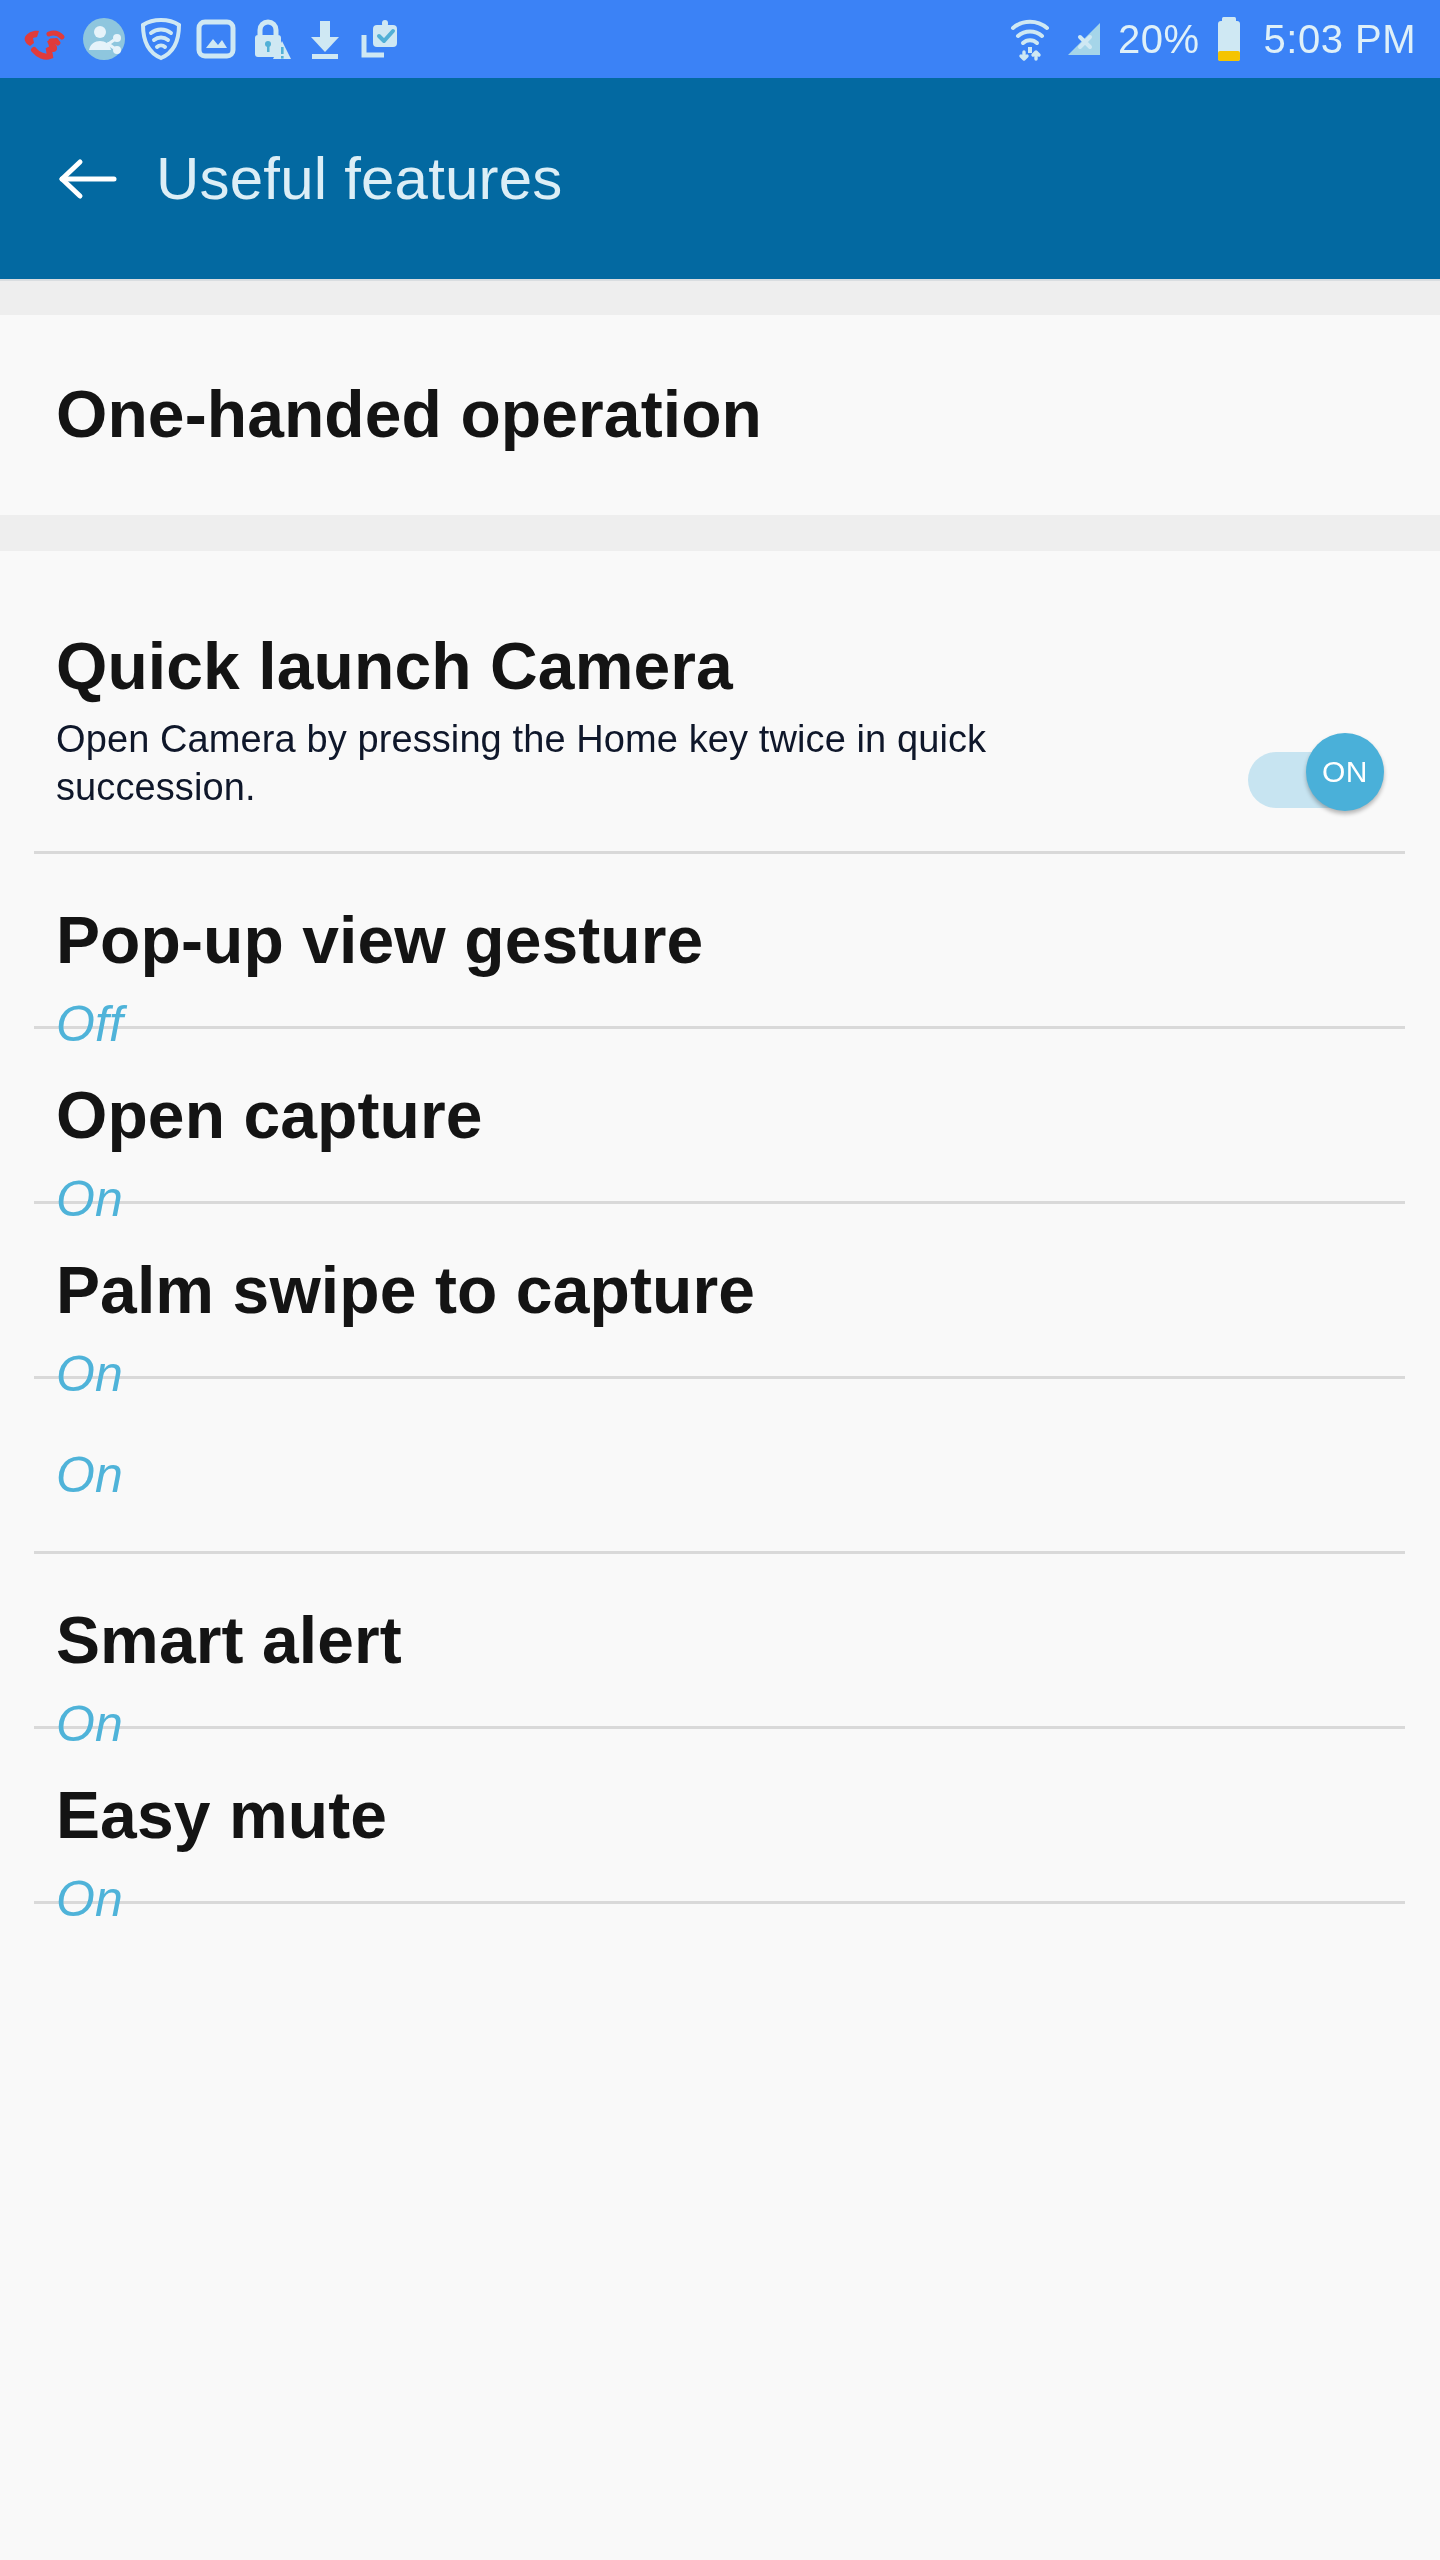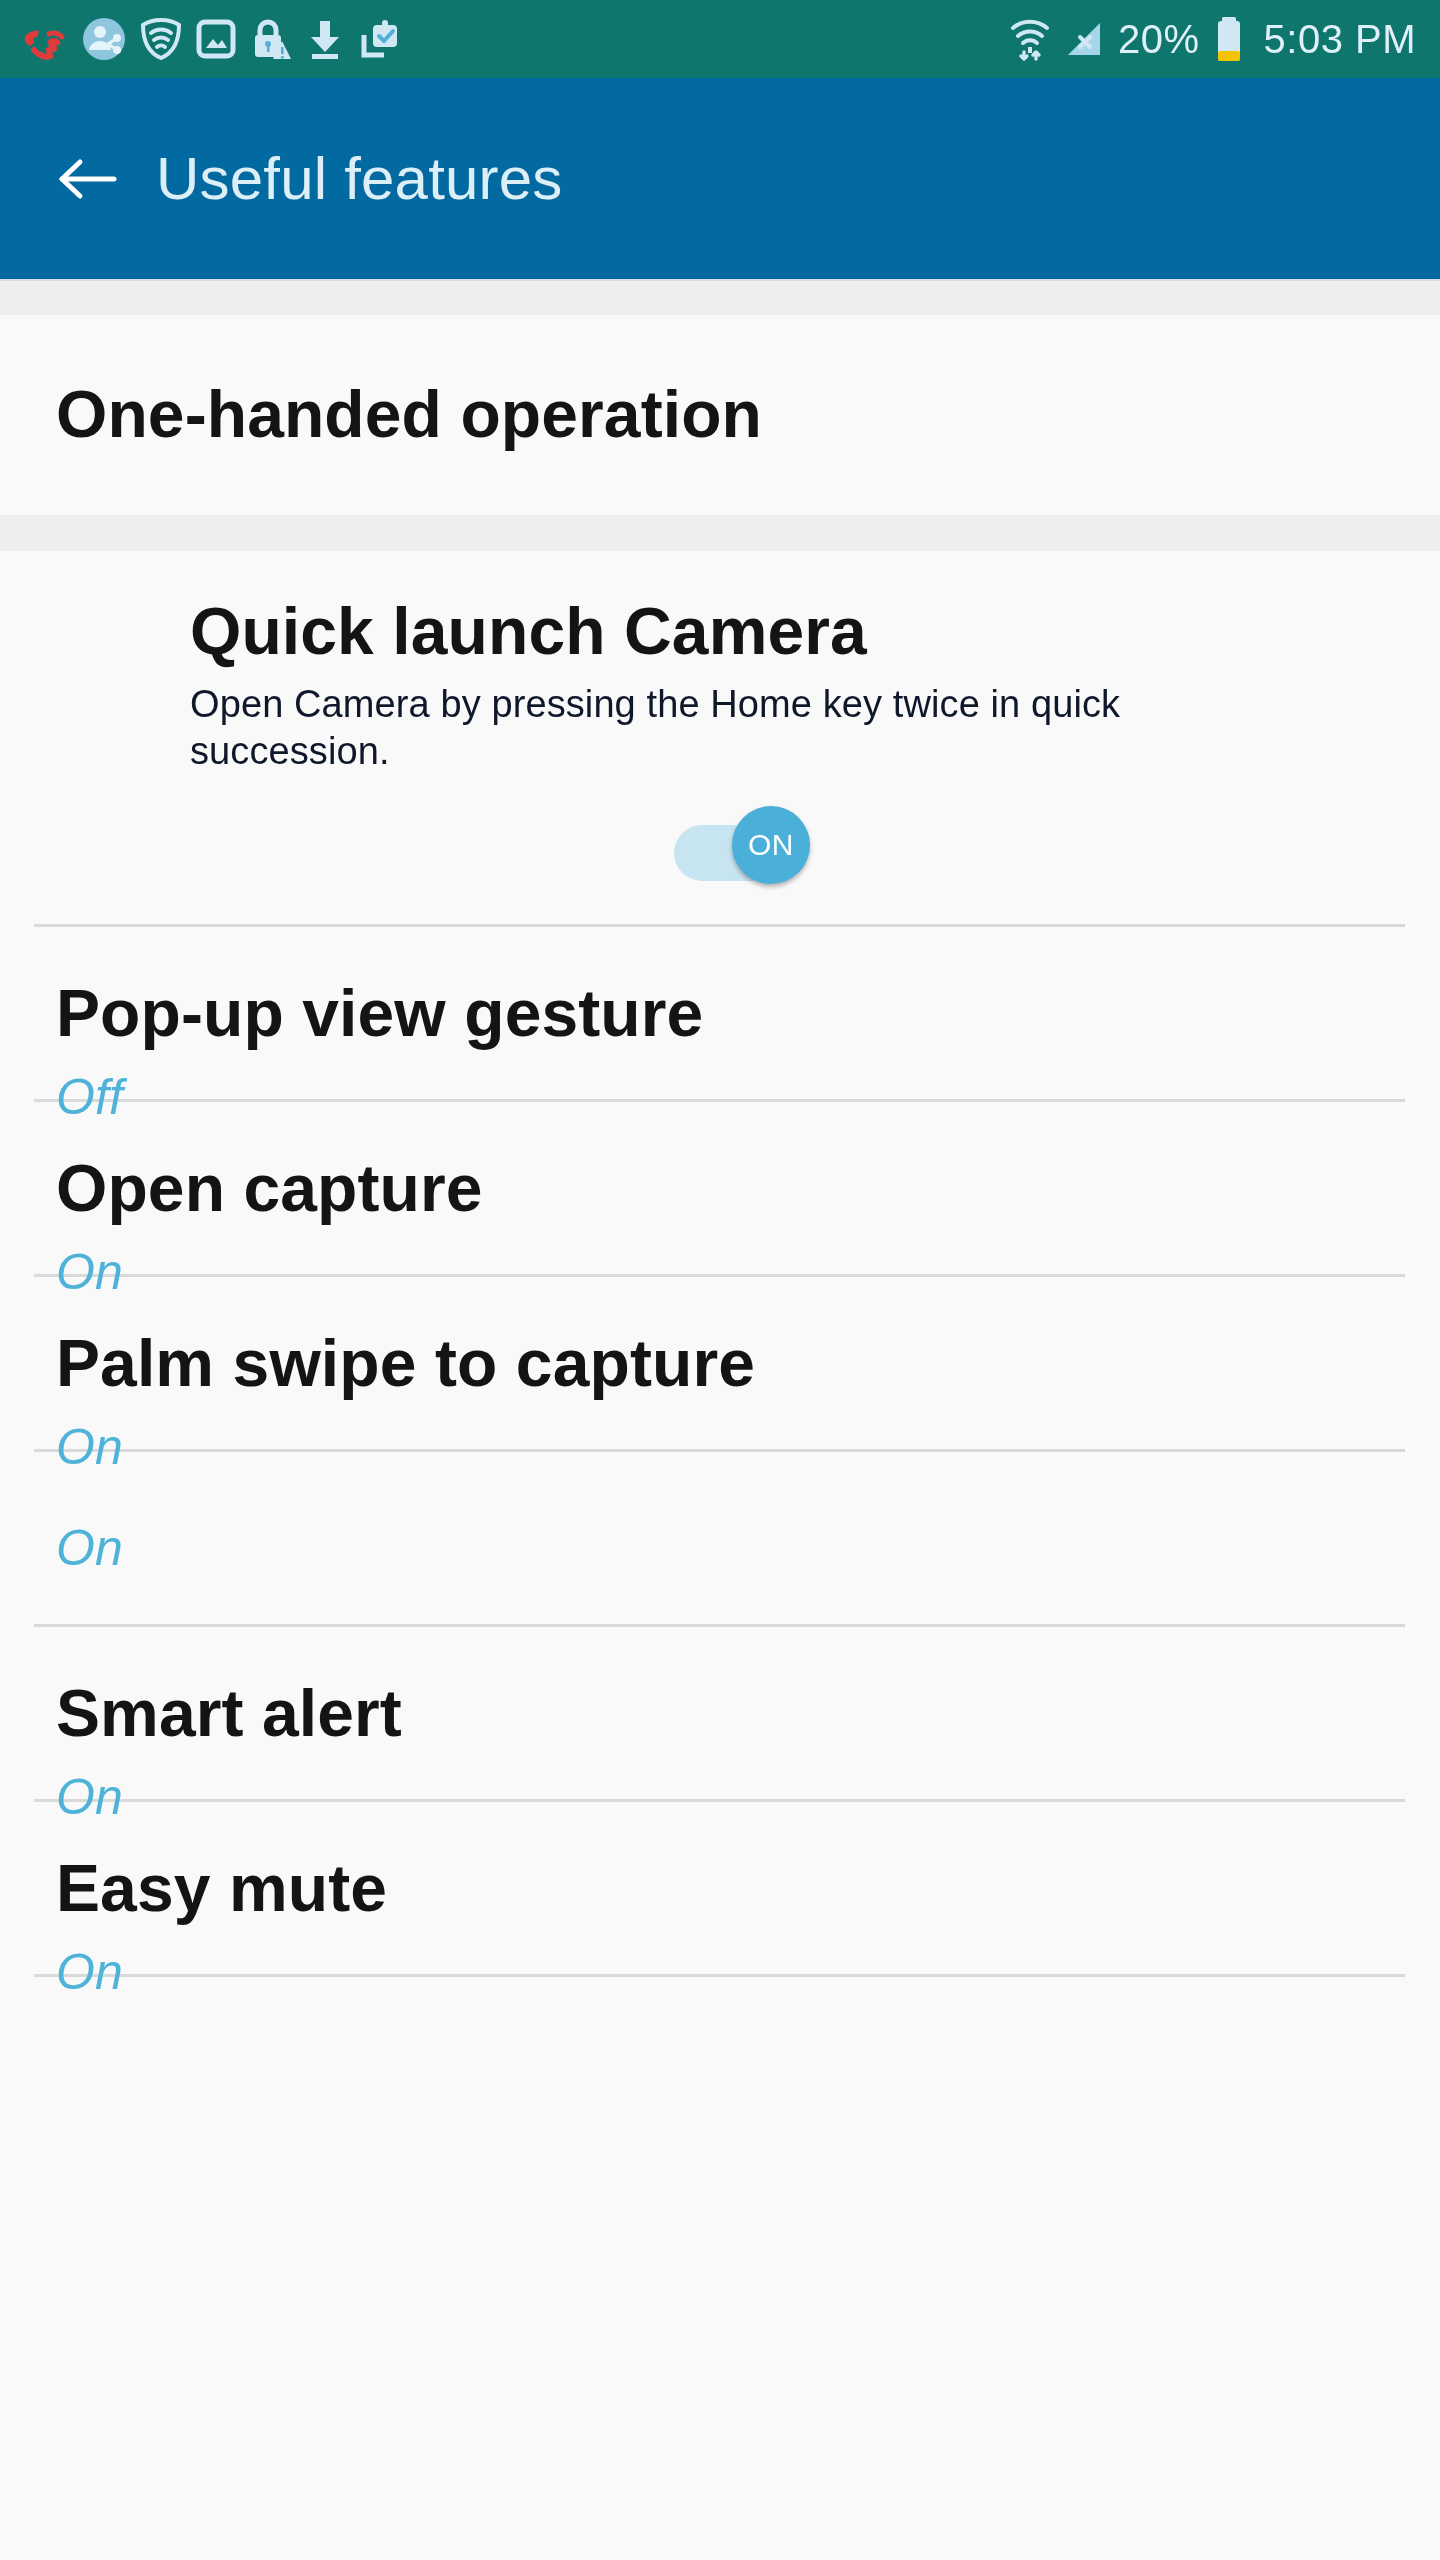--- a/index.html
+++ b/index.html
@@ -7,21 +7,21 @@
     width:1440px; height:2560px;
     background:#f9f9f9;
     font-family:"Liberation Sans", sans-serif;
     overflow:hidden;
   }
 
   
   .statusbar{
     position:relative;
     height:78px;
-    background:#0f766e;
+    background:#3b82f6;
     display:flex;
     align-items:center;
     padding:0 24px 0 22px;
   }
   .sb-left{ display:flex; align-items:center; gap:14px; }
   .sb-right{ margin-left:auto; display:flex; align-items:center; gap:12px; }
   .sb-ico{ display:block; }
   .sb-text{
     color:#dff0f8;
     font-size:40px;
@@ -89,21 +89,21 @@
   .row-status{
     color:#4fb3d9;
     font-size:50px;
     line-height:1.2;
     margin-top:16px;
     letter-spacing:0.1px;
     font-style:italic;
   }
 
   .row.one-handed{ height:200px; }
-  .row.with-desc{ min-height:300px; padding-top:40px; padding-bottom:40px; align-items:center;flex-direction:column; }
+  .row.with-desc{ min-height:300px; padding-top:40px; padding-bottom:40px; align-items:flex-end; }
   .row.with-desc .row-title{ margin-top:4px; }
   .row.simple{ height:172px; align-items:flex-start; padding-top:50px; }
 
   .divider{
     height:3px;
     background:#d9d9d9;
     margin-left:34px;
     margin-right:35px;
   }
 

